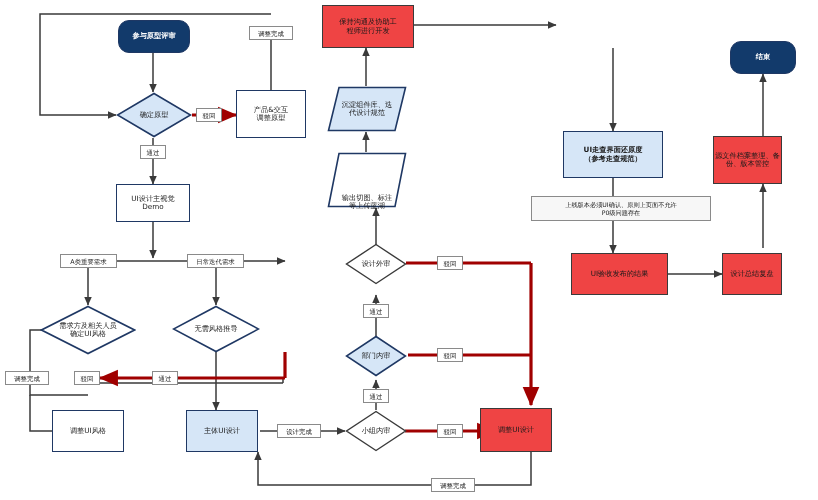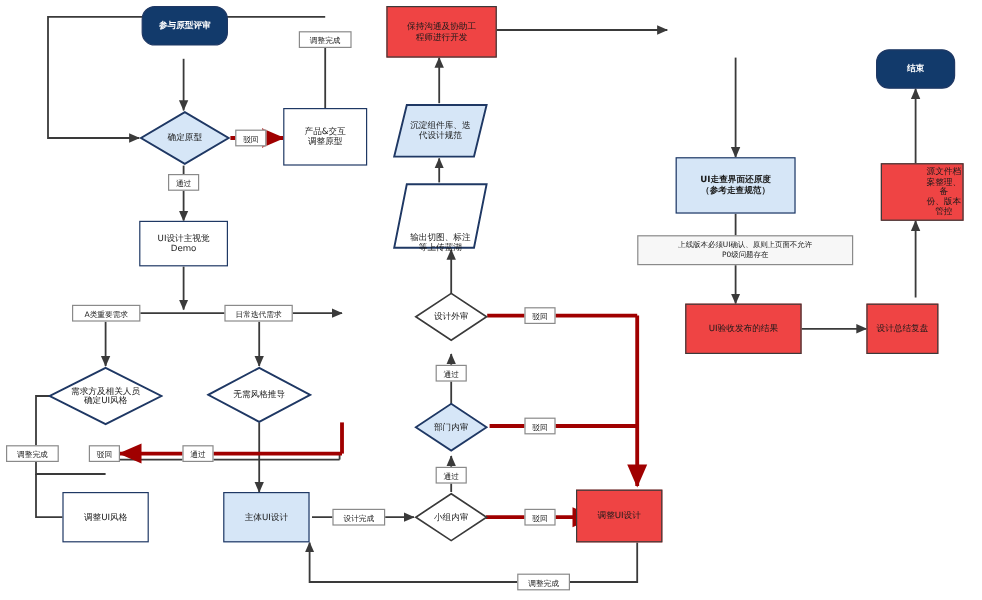--- a/index.html
+++ b/index.html
@@ -77,21 +77,21 @@
       <path d="M192,115 L236,115" marker-end="url(#ared)"></path>
       <path d="M285,352 L285,378"></path>
       <path d="M285,378 L100,378" marker-end="url(#ared)"></path>
       <path d="M405,431 L495,431" marker-end="url(#ared)"></path>
       <path d="M408,355 L531,355"></path>
       <path d="M406,263 L531,263"></path>
       <path d="M531,263 L531,405" marker-end="url(#ared)"></path>
     </g>
   </svg>
 
-  <div class="node term" style="left:118px;top:5px;width:72px;height:33px;">
+  <div class="node term" style="left:118px;top:20px;width:72px;height:33px;">
     <span>参与原型评审</span>
   </div>
 
   <div class="node term" style="left:730px;top:41px;width:66px;height:33px;">
     <span>结束</span>
   </div>
 
   <div class="node dia" style="left:116px;top:92px;width:76px;height:46px;">
     <svg class="dshape" viewBox="0 0 76 46">
       <polygon points="38,1.5 74.5,23 38,44.5 1.5,23" fill="#d6e6f7" stroke="#1f3864" stroke-width="1.6"></polygon>
@@ -169,21 +169,21 @@
   </div>
 
   <div class="node rect plain" style="left:571px;top:253px;width:97px;height:42px;">
     <span>UI验收发布的结果</span>
   </div>
 
   <div class="node rect plain" style="left:722px;top:253px;width:60px;height:42px;">
     <span>设计总结复盘</span>
   </div>
 
-  <div class="node rect plain" style="left:734px;top:136px;width:69px;height:48px;padding-left:36px;">
+  <div class="node rect plain" style="left:713px;top:136px;width:69px;height:48px;">
     <span style="white-space:pre-line;">源文件档案整理、备
 份、版本管控</span>
   </div>
 
   <div class="para" style="left:327px;top:152px;width:80px;height:56px;">
     <svg style="position:absolute;left:0;top:0;width:100%;height:100%;" viewBox="0 0 80 56">
       <polygon points="12,1.5 78.5,1.5 68,54.5 1.5,54.5" fill="#ffffff" stroke="#1f3864" stroke-width="1.6"></polygon>
     </svg>
     <div class="node" style="position:absolute;left:0;top:0;width:80px;height:56px;">
       <span class="ptxt" style="white-space:pre-line;margin-top:44px;">输出切图、标注

